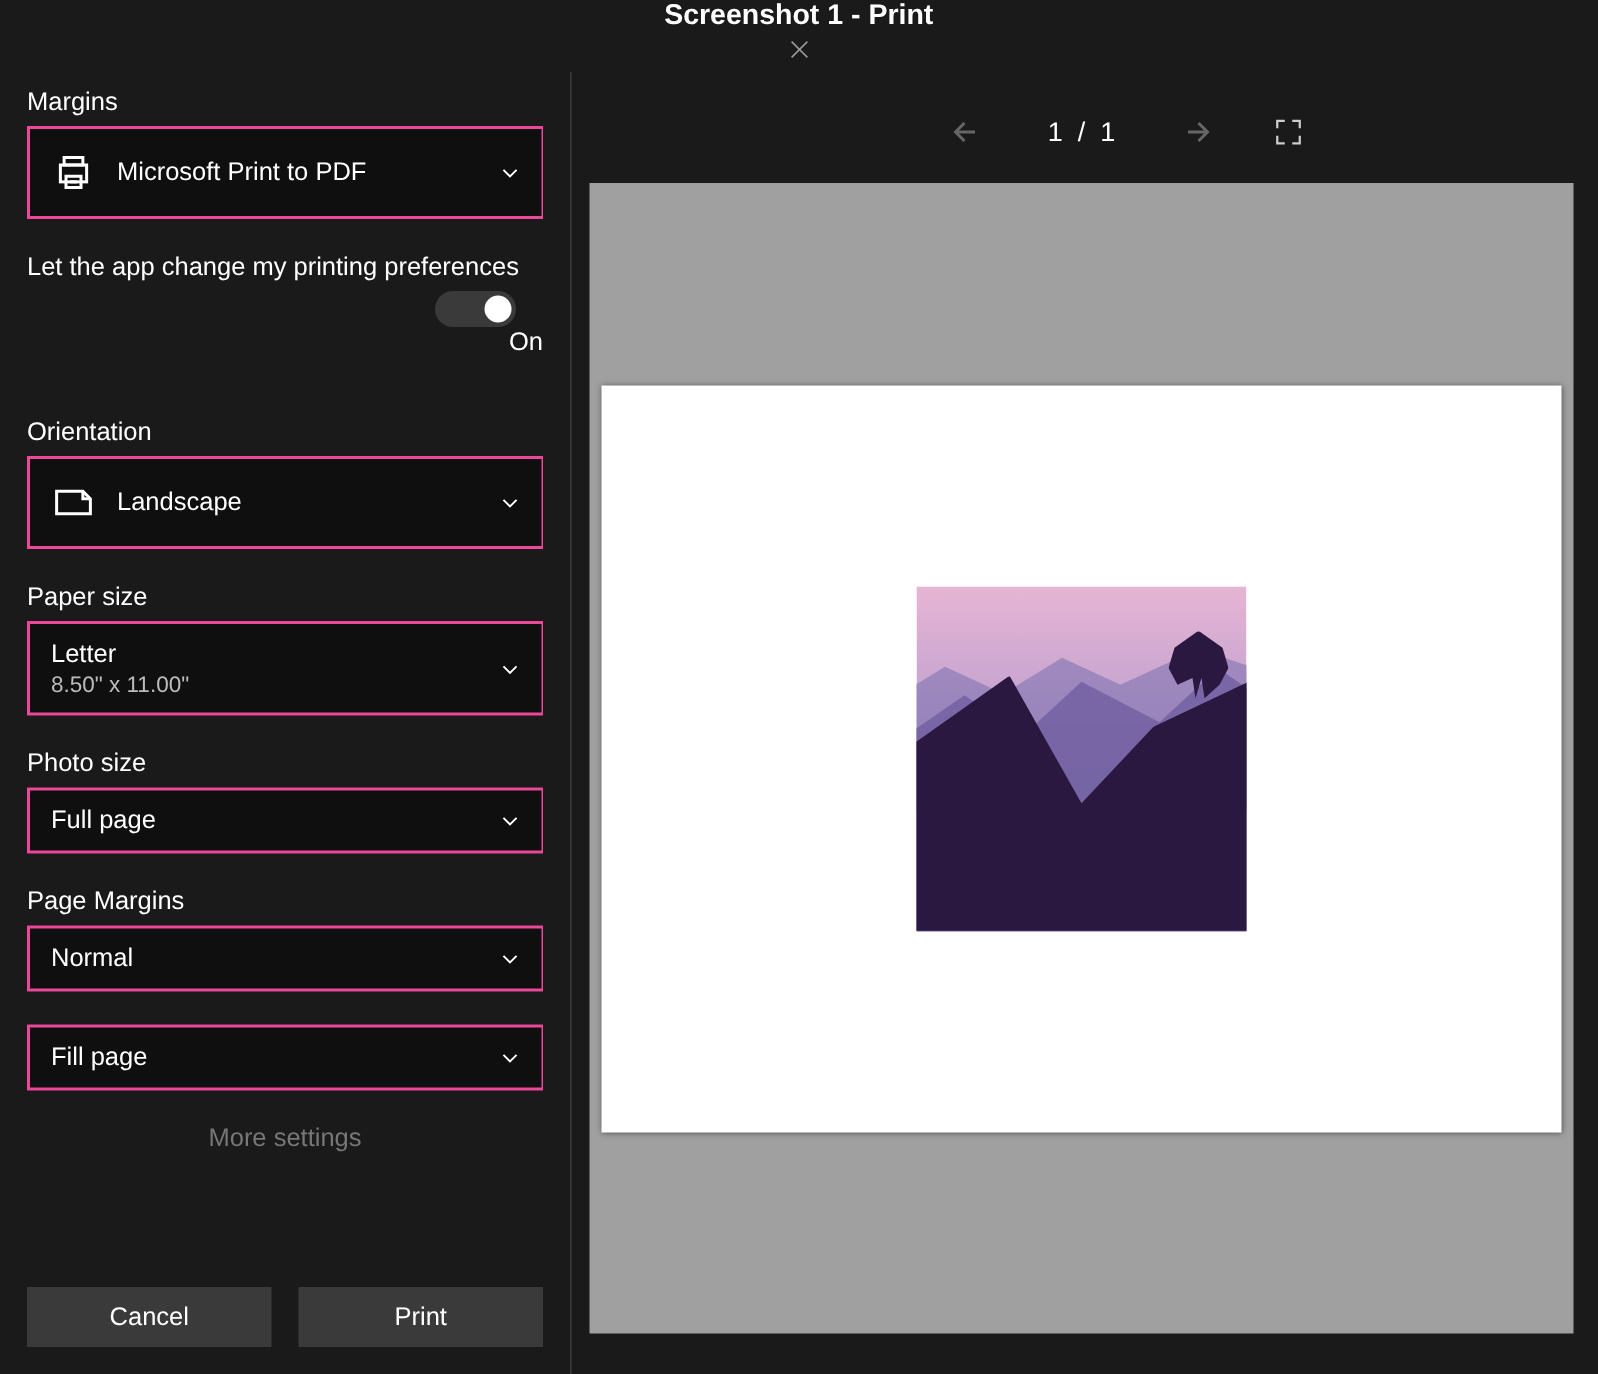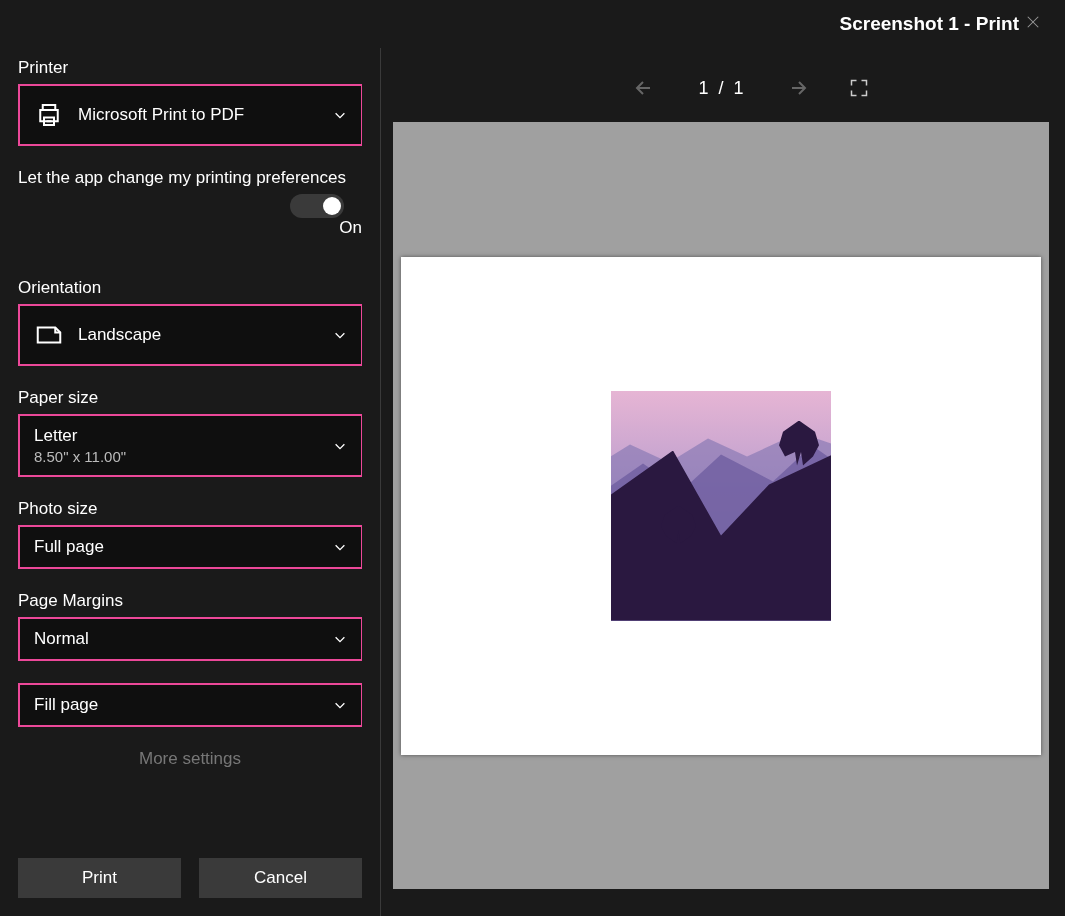--- a/index.html
+++ b/index.html
@@ -11,20 +11,21 @@
     color: #ffffff;
     overflow: hidden;
     position: relative;
   }
   .title-bar {
     height: 48px;
     display: flex;
     align-items: center;
     justify-content: flex-end;
     padding: 0 18px;
+    flex-direction: column;
   }
   .title-text {
     font-size: 19px;
     font-weight: 600;
   }
   .close-btn {
     width: 28px;
     height: 28px;
     display: flex;
     align-items: center;
@@ -221,21 +222,21 @@
           <line x1="14" y1="2" x2="2" y2="14"></line>
         </svg>
     </span>
   </div>
 </div>
 
 <div class="main">
   <div class="left-panel">
     <div class="scroll-area">
 
-      <label class="field-label">Printer</label>
+      <label class="field-label">Margins</label>
       <div class="select-box tall with-icon">
         <span class="select-icon">
           <svg viewBox="0 0 24 24" fill="none" stroke="currentColor" stroke-width="1.6">
               <rect x="5" y="8" width="14" height="9"></rect>
               <rect x="7" y="4" width="10" height="4"></rect>
               <rect x="8" y="14" width="8" height="6"></rect>
               <line x1="10" y1="17" x2="14" y2="17"></line>
             </svg>
         </span>
         <span class="select-text">Microsoft Print to PDF</span>
@@ -297,22 +298,22 @@
         <span class="select-text">Fill page</span>
         <span class="chevron"><svg viewBox="0 0 16 16" fill="none" stroke="currentColor" stroke-width="1.5">
               <polyline points="3,6 8,11 13,6"></polyline>
             </svg></span>
       </div>
 
       <div class="more-settings">More settings</div>
     </div>
 
     <div class="button-row">
+      <button class="btn">Cancel</button>
       <button class="btn">Print</button>
-      <button class="btn">Cancel</button>
     </div>
   </div>
 
   <div class="right-panel">
     <div class="preview-controls">
       <span class="nav-arrow">
         <svg viewBox="0 0 24 24" fill="none" stroke="currentColor" stroke-width="2">
             <line x1="18" y1="12" x2="6" y2="12"></line>
             <polyline points="11,6 5,12 11,18"></polyline>
           </svg>

